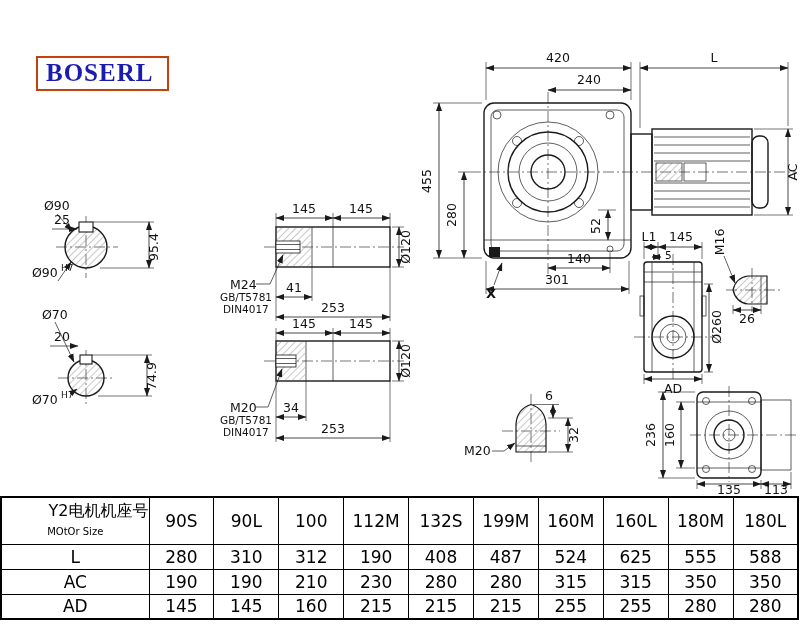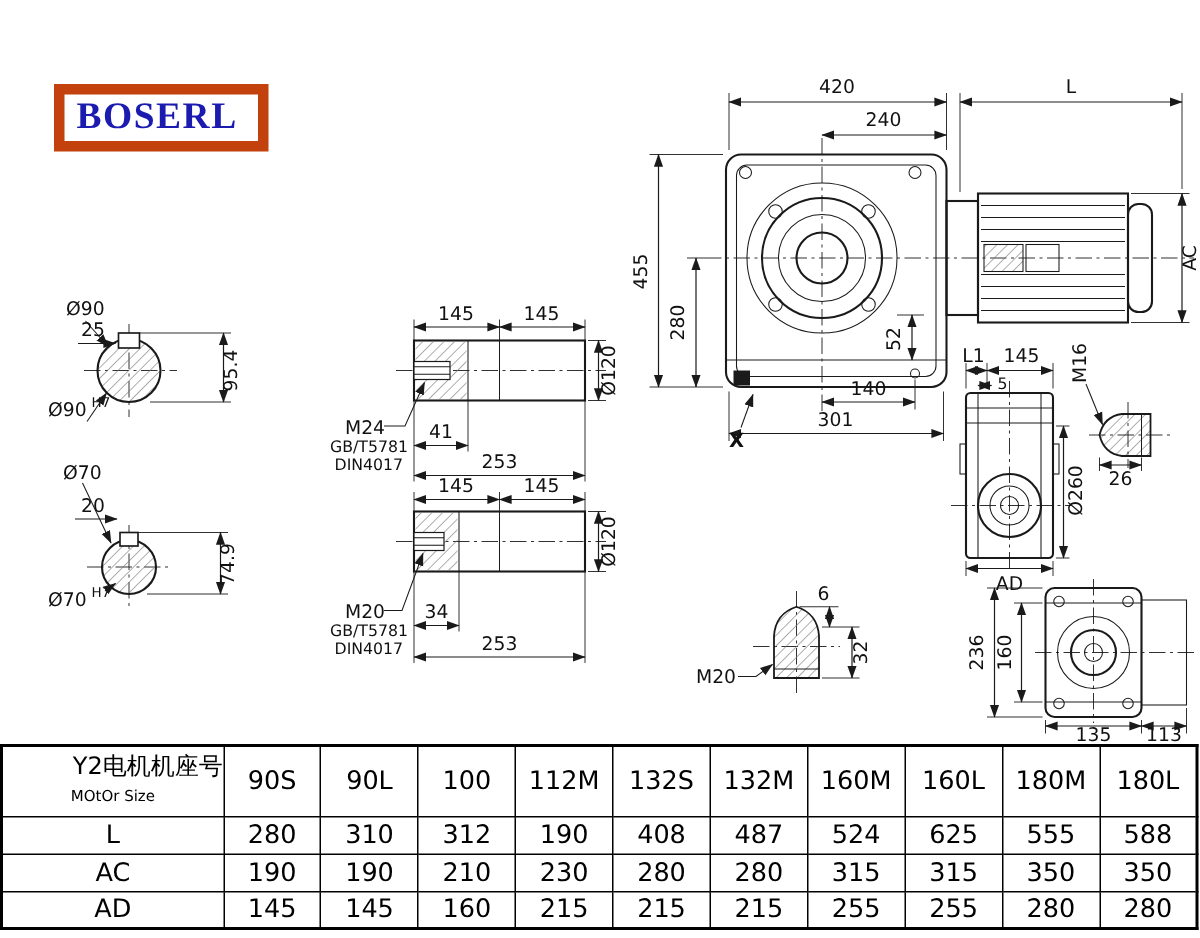--- a/index.html
+++ b/index.html
@@ -1,18 +1,18 @@
 <!DOCTYPE html>
 <html><head>
 <meta charset="utf-8">
 <style>
   html,body{margin:0;padding:0;background:#fff;}
   .page{position:relative;width:800px;height:625px;background:#fff;overflow:hidden;font-family:"Liberation Sans",sans-serif;}
   .title{position:absolute;left:44px;top:6px;font-size:30px;font-weight:700;color:#000;letter-spacing:1.5px;font-family:"DejaVu Sans",sans-serif;white-space:nowrap;}
-  .logo{position:absolute;left:36px;top:56px;border:7px solid #c2410c;color:#1b1bb0;background:#fff;font-family:"Liberation Serif",serif;font-weight:700;font-size:25px;line-height:30px;padding:0 14px 1px 8px;letter-spacing:1px;}
+  .logo{position:absolute;left:36px;top:56px;border:2px solid #c2410c;color:#1b1bb0;background:#fff;font-family:"Liberation Serif",serif;font-weight:700;font-size:25px;line-height:30px;padding:0 14px 1px 8px;letter-spacing:1px;}
   svg.draw{position:absolute;left:0;top:0;}
   .ol{fill:none;stroke:#1a1a1a;stroke-width:1.4;}
   .tl{fill:none;stroke:#1a1a1a;stroke-width:0.7;}
   .dim{fill:none;stroke:#1a1a1a;stroke-width:0.8;}
   .ext{fill:none;stroke:#1a1a1a;stroke-width:0.6;}
   .cl{fill:none;stroke:#1a1a1a;stroke-width:0.6;stroke-dasharray:11 3 2 3;}
   text.d{font-family:"DejaVu Sans",sans-serif;font-size:12.5px;fill:#111;}
   text.sm{font-size:10.5px;}
   text.sup{font-size:9px;}
   text.xb{font-size:13px;font-weight:700;}
@@ -309,21 +309,21 @@
         <tr class="hrow">
       <th>
         <div class="hdr1">Y2电机机座号</div>
         <div class="hdr2">MOtOr Size</div>
       </th>
       <th>90S</th>
       <th>90L</th>
       <th>100</th>
       <th>112M</th>
       <th>132S</th>
-      <th>132M</th>
+      <th>199M</th>
       <th>160M</th>
       <th>160L</th>
       <th>180M</th>
       <th>180L</th>
     </tr>
     <tr class="drow">
       <th>L</th>
       <td>280</td>
       <td>310</td>
       <td>312</td>

